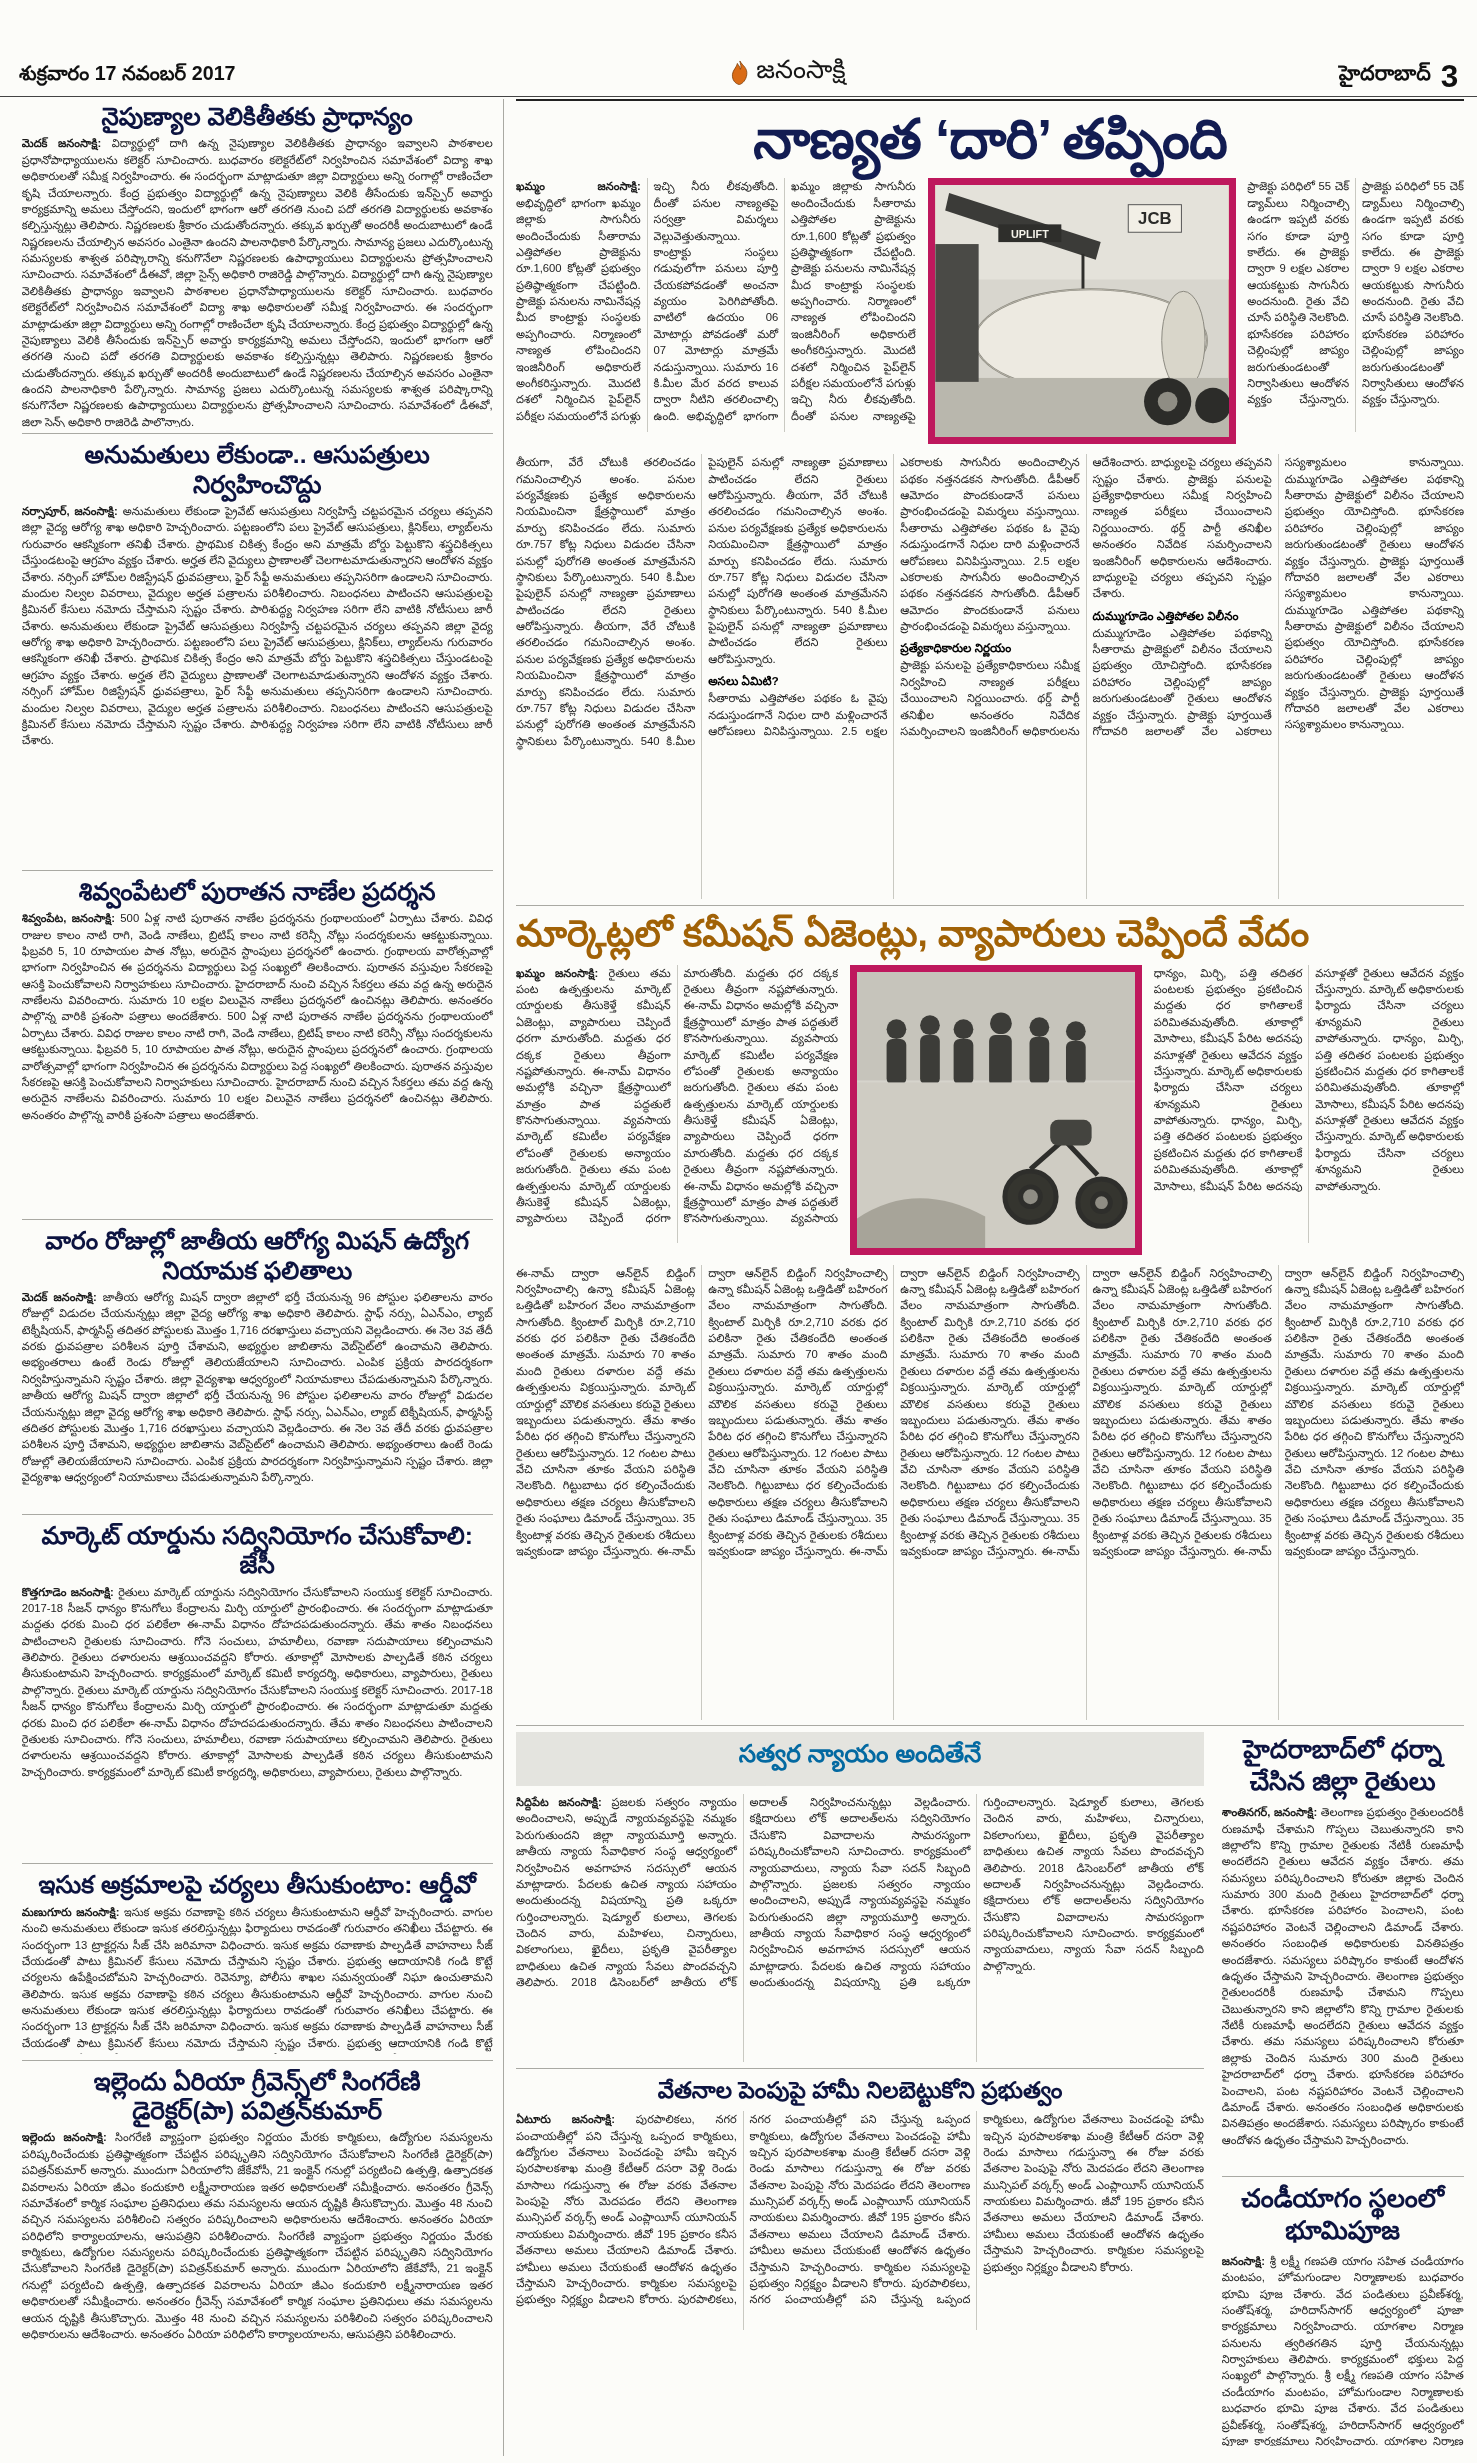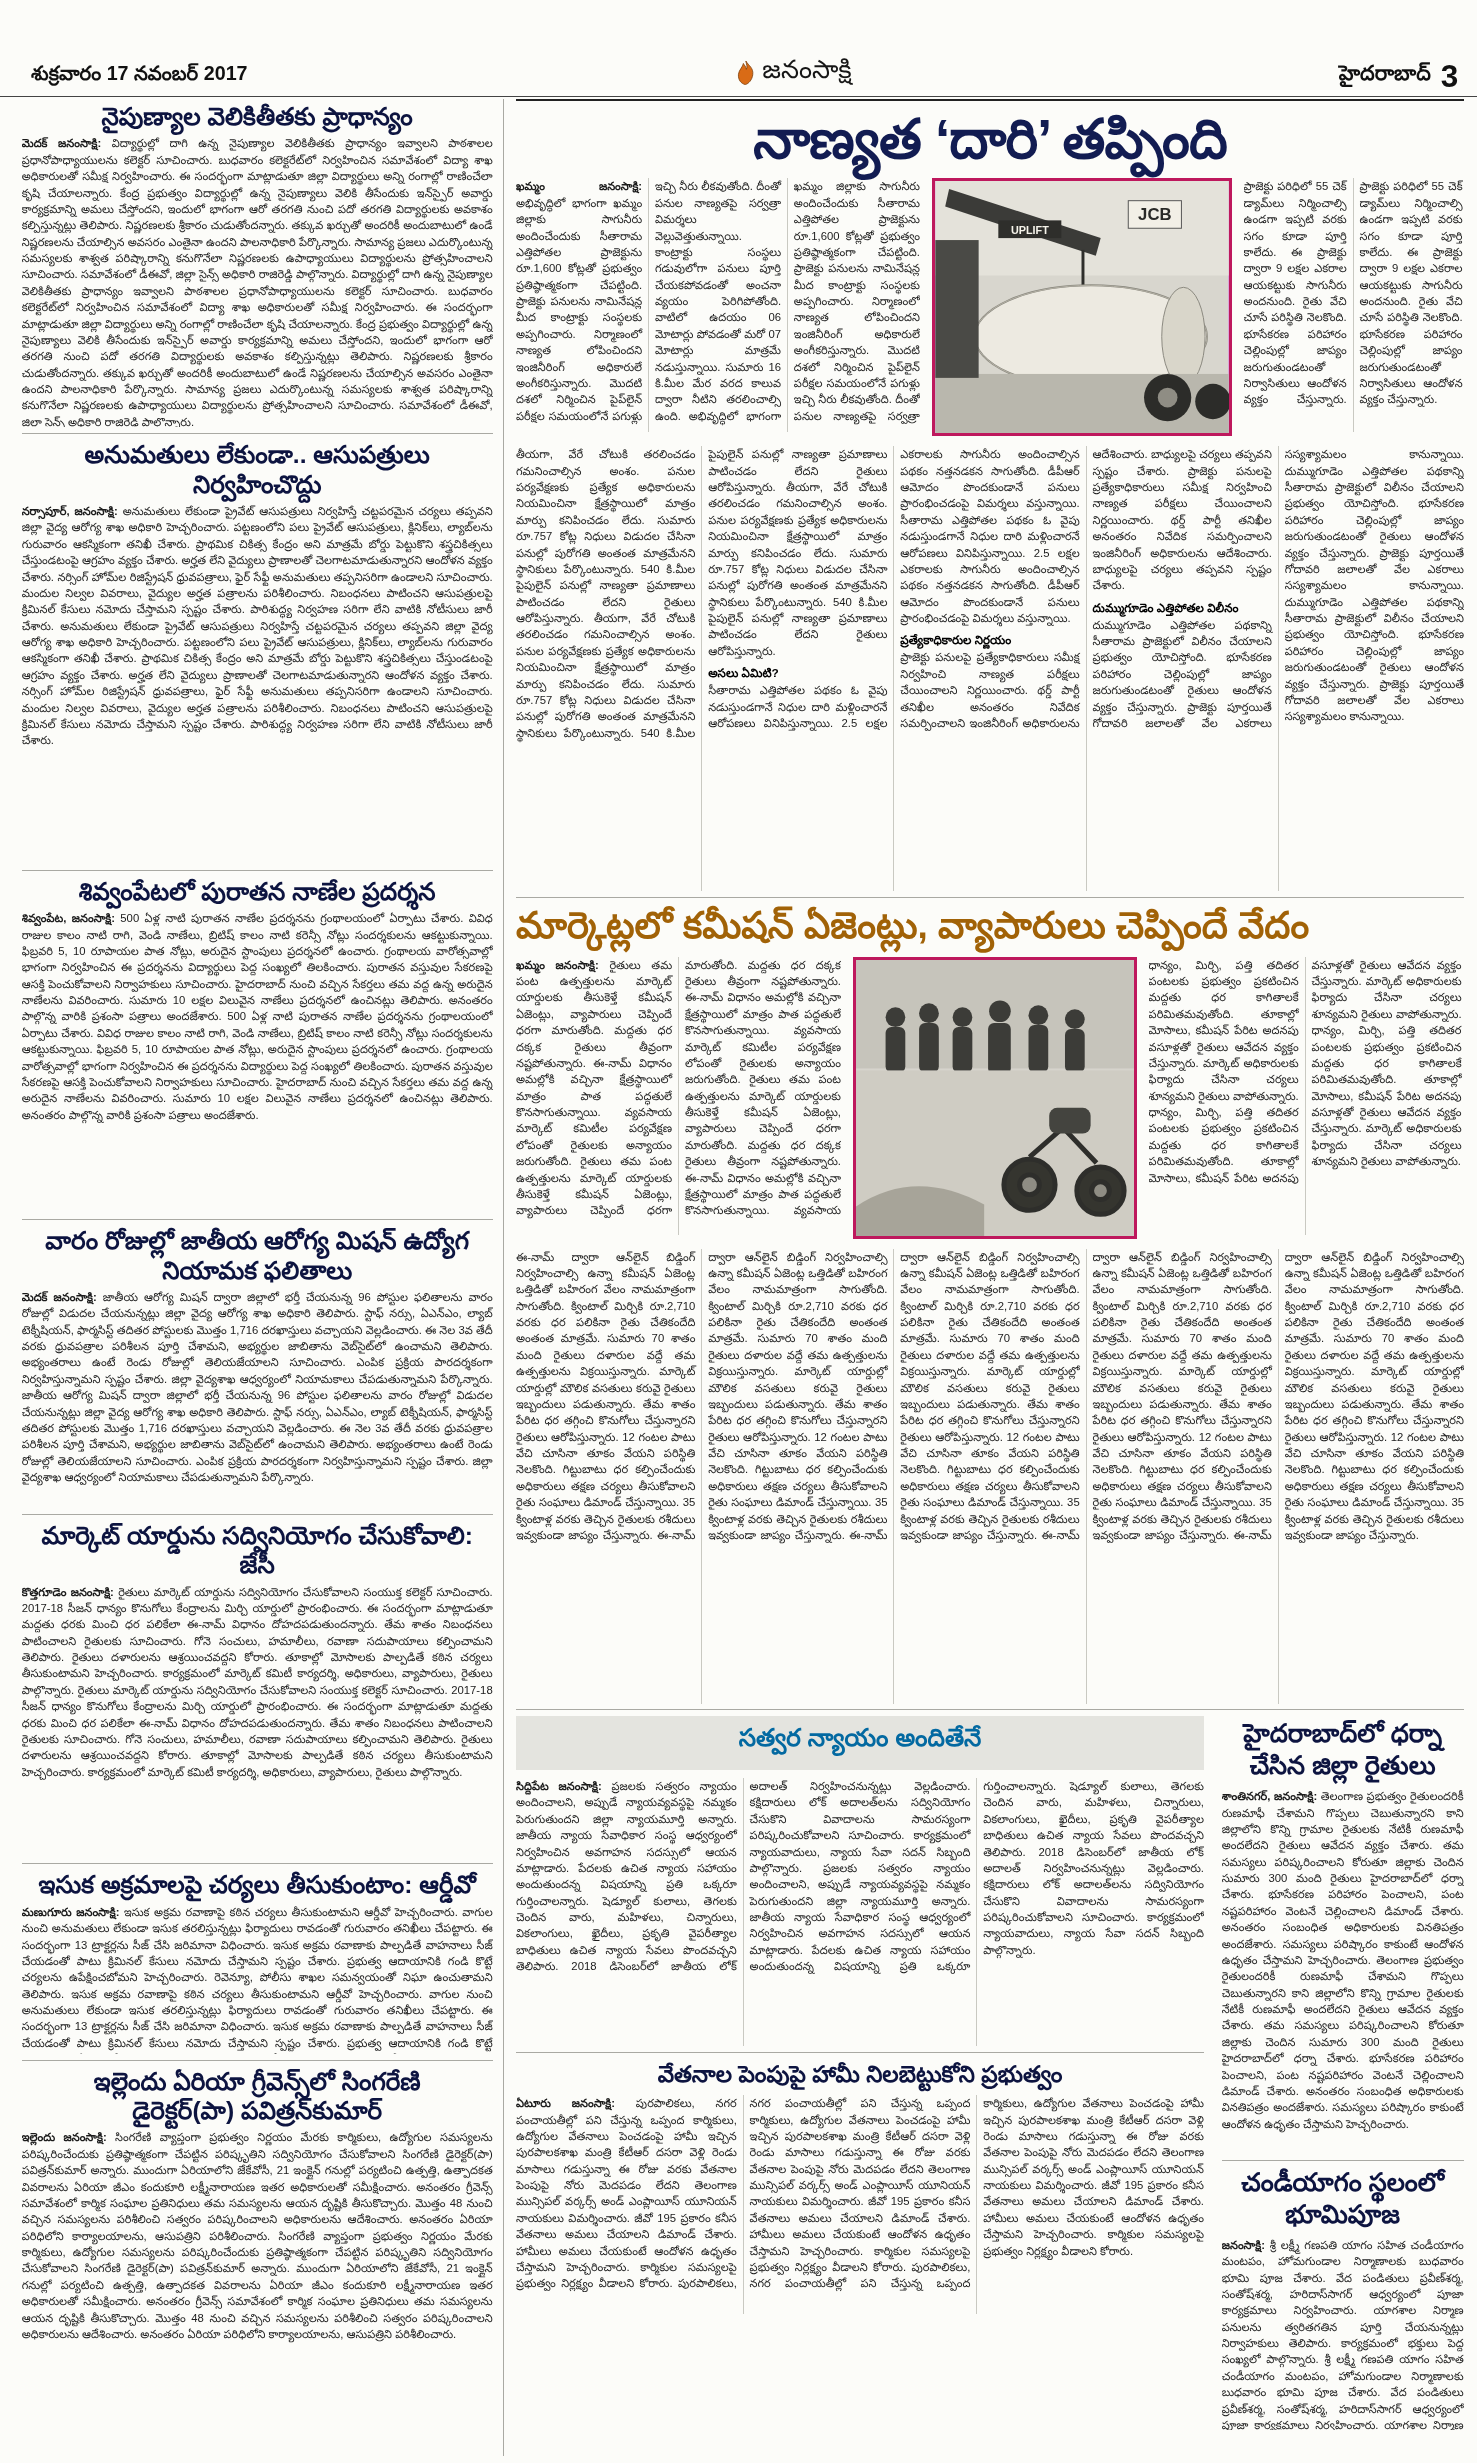--- a/index.html
+++ b/index.html
@@ -1,19 +1,19 @@
 <!DOCTYPE html>
 <html><head>
 <meta charset="utf-8">
 <style>
   html,body{margin:0;padding:0;background:#888;}
   .page{position:relative;width:1478px;height:2464px;margin:0 auto;background:#fcfcf9;
         font-family:"Liberation Sans","DejaVu Sans",sans-serif;color:#1b1b1b;overflow:hidden;}
   
-  .hdr{position:absolute;left:31px;right:19.7px;top:51px;height:39px;display:flex;align-items:flex-end;justify-content:space-between;}
+  .hdr{position:absolute;left:19px;right:19.7px;top:51px;height:39px;display:flex;align-items:flex-end;justify-content:space-between;}
   .hdr .date{font-size:19.7px;font-weight:bold;color:#111;}
   .hdr .mast{display:flex;align-items:center;gap:5.9px;font-size:25.6px;font-weight:normal;color:#161616;}
   .hdr .edition{font-size:20.7px;font-weight:bold;color:#111;display:flex;align-items:flex-end;gap:9.9px;}
   .hdr .pagenum{font-size:31.5px;font-weight:bold;line-height:.9;}
   .headrule{position:absolute;left:0;right:0;top:96px;border-top:1.5px solid #444;}
   
   .vrule{position:absolute;width:0;border-left:1px solid #a9a9a3;}
   .v1{left:503px;top:99px;bottom:7.9px;}
   hr.sep{border:none;border-top:1px solid #a9a9a3;margin:5.9px 0;}
   
@@ -25,21 +25,21 @@
   .rightzone{position:absolute;left:516px;top:99px;width:948px;}
   .mainart{border-top:2px solid #222;padding-top:3.9px;}
   .mainart h1{margin:5.9px 0 9.9px;text-align:center;font-size:55px;line-height:1.05;color:#121c52;letter-spacing:-1px;}
   .toprow{display:flex;gap:11.8px;}
   .cols{font-size:11.3px;line-height:1.45;text-align:justify;overflow:hidden;word-break:break-word;column-gap:12.8px;column-rule:1px solid #c9c9c2;}
   .cols p{margin:0 0 5.9px;}
   .blockA{width:404px;height:254px;columns:3;}
   .blockB{width:219px;height:254px;columns:2;}
   .mainbottom{height:445px;columns:5;margin-top:9.9px;}
   .subhead{font-weight:bold;font-size:11.8px;color:#000;}
-  .photo{margin:0;border:3px solid #be185d;background:#d946ef;flex:none;}
+  .photo{margin:0;border:7px solid #be185d;background:#ef4444;flex:none;}
   
   .marketart h1{margin:7.9px 0 9.9px;text-align:left;font-size:37px;line-height:1.1;color:#a16207;}
   .mkL{width:325px;height:278px;columns:2;}
   .mkR{width:313px;height:278px;columns:2;}
   .mkbottom{height:455px;columns:5;margin-top:9.9px;}
   
   .bottomrow{display:flex;margin-top:5.9px;}
   .bleft{width:688px;}
   .bright{width:242px;margin-left:17.7px;}
   .justhead{background:#e4e4df;text-align:center;padding:7.9px 5.9px 9.9px;}

